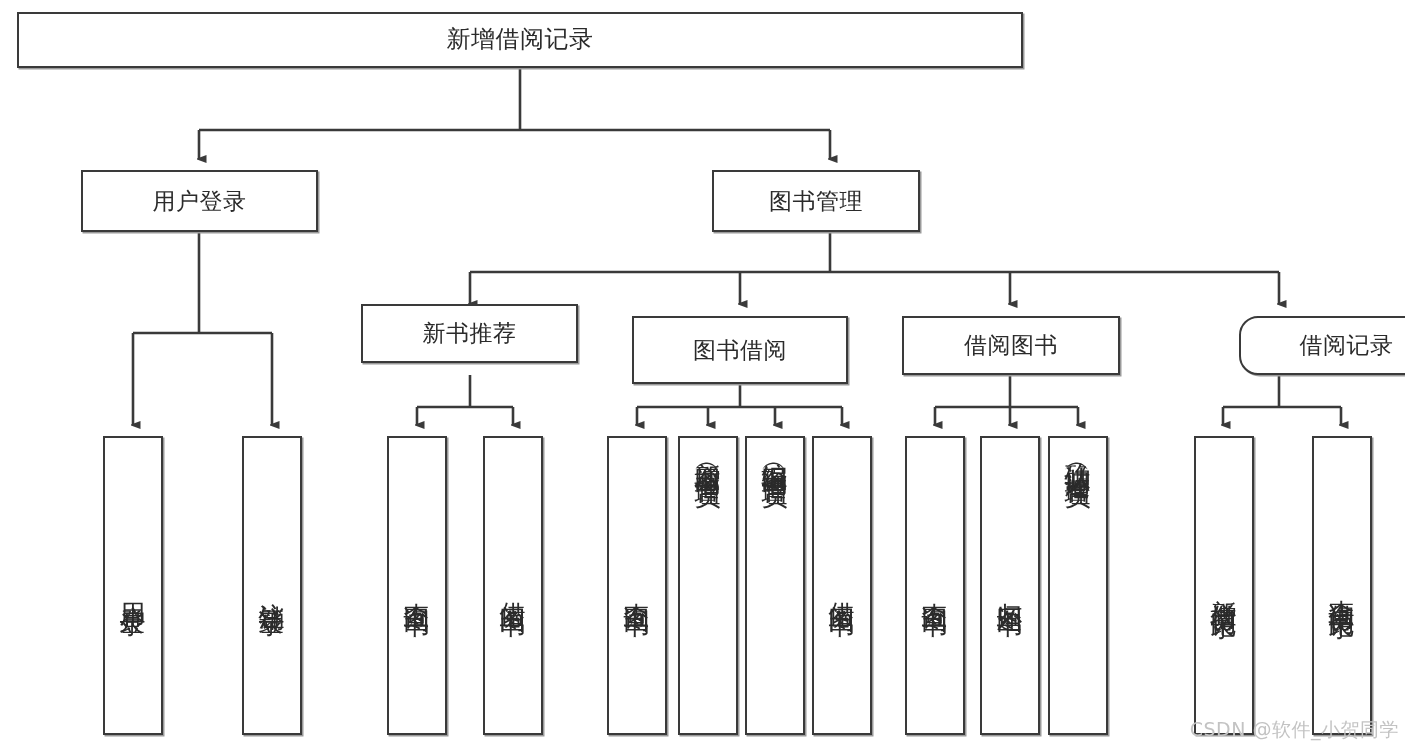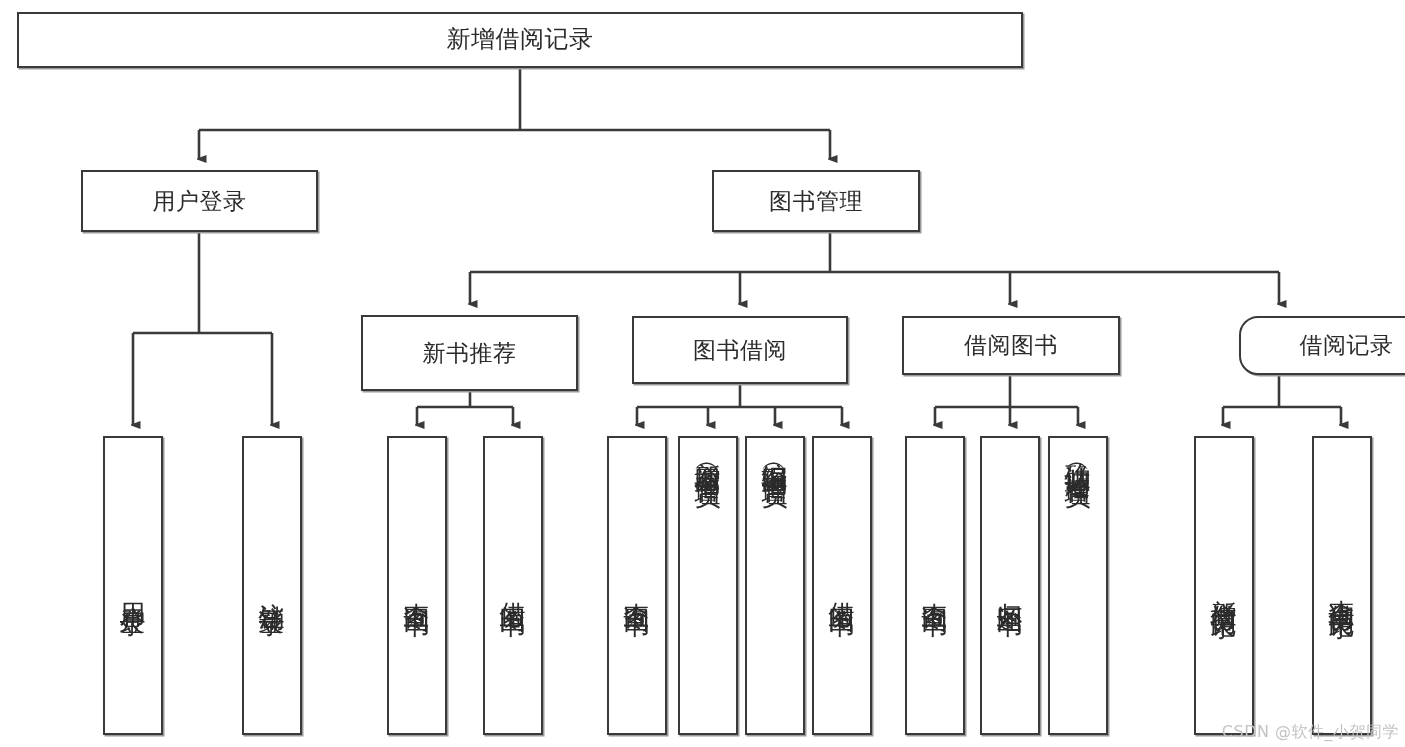--- a/index.html
+++ b/index.html
@@ -63,21 +63,21 @@
     display: block;
     margin: 0 auto;
   }
   .node.vertical.centered {
     align-items: center;
   }
   #watermark {
     position: absolute;
     right: 6px;
     bottom: 4px;
-    font-size: 16px;
+    font-size: 19px;
     color: #c3c3c3;
     letter-spacing: 0.5px;
     white-space: nowrap;
     font-family: "DejaVu Sans", "Liberation Sans", sans-serif;
   }
 </style>
 </head>
 <body>
 
 <div id="diagram-canvas">
@@ -137,21 +137,21 @@
   </div>
 
   <div class="node horizontal" style="left:81px; top:170px; width:237px; height:62px;">
     <span class="node-label">用户登录</span>
   </div>
 
   <div class="node horizontal" style="left:712px; top:170px; width:208px; height:62px;">
     <span class="node-label">图书管理</span>
   </div>
 
-  <div class="node horizontal" style="left:361px; top:315px; width:217px; height:76px;">
+  <div class="node horizontal" style="left:361px; top:304px; width:217px; height:59px;">
     <span class="node-label">新书推荐</span>
   </div>
 
   <div class="node horizontal" style="left:632px; top:316px; width:216px; height:68px;">
     <span class="node-label">图书借阅</span>
   </div>
 
   <div class="node horizontal" style="left:902px; top:316px; width:218px; height:59px;">
     <span class="node-label">借阅图书</span>
   </div>

